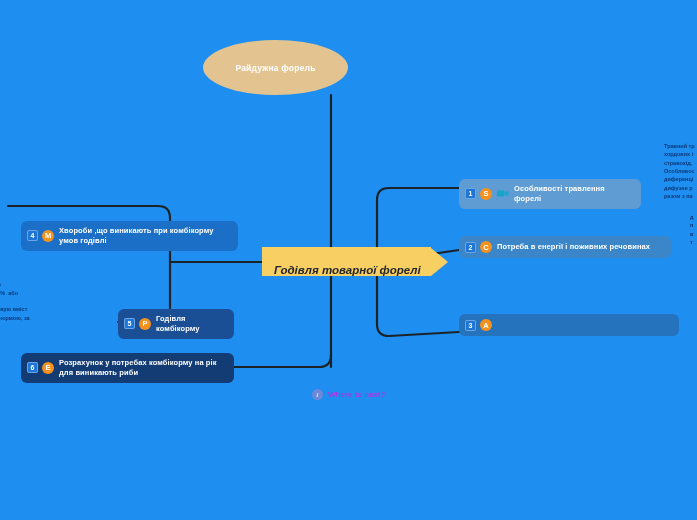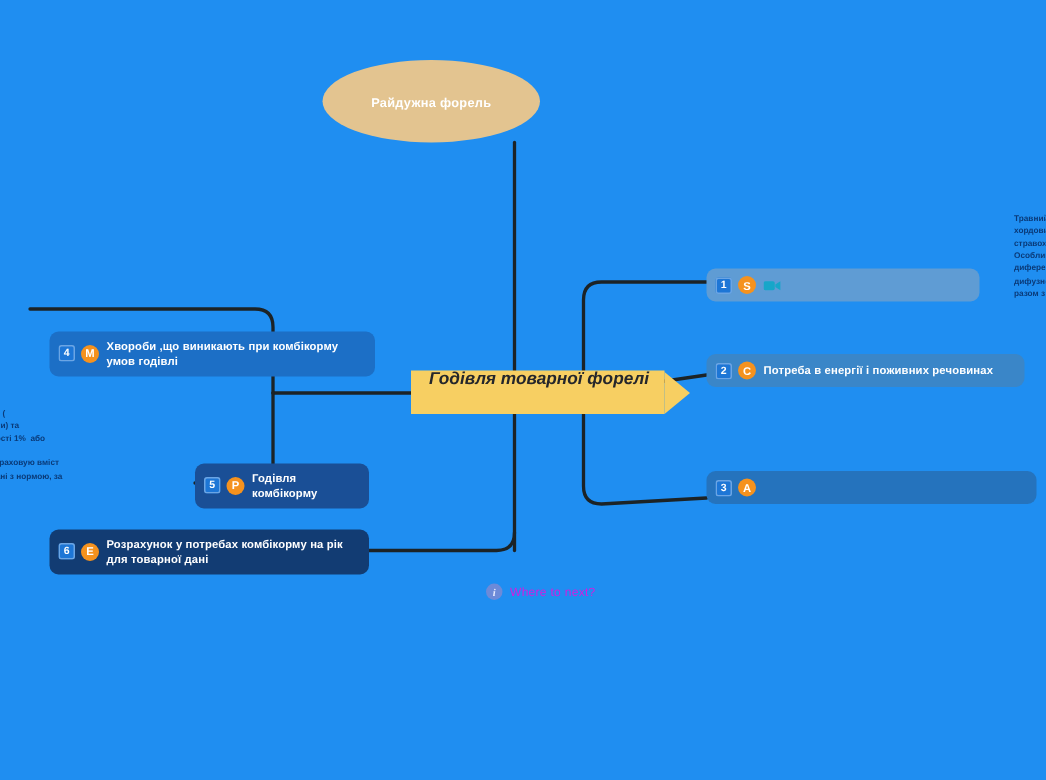--- a/index.html
+++ b/index.html
@@ -3,21 +3,21 @@
 <meta charset="utf-8">
 <style>
   html,body{margin:0;padding:0;}
   body{
     width:697px;height:520px;
     background:#1f8ef1;
     font-family:"Liberation Sans","DejaVu Sans",sans-serif;
     overflow:hidden;
     position:relative;
   }
-  #canvas{position:absolute;inset:0;width:644px;height:520px;margin-left:12px;}
+  #canvas{position:absolute;inset:0;width:644px;height:520px;}
   #wires{position:absolute;left:0;top:0;width:697px;height:520px;}
 
   
   .root-node{
     position:absolute;
     left:203px;top:40px;
     width:145px;height:55px;
     background:#e3c490;
     border-radius:50%;
     display:flex;align-items:center;justify-content:center;
@@ -36,21 +36,21 @@
   .center-node{
     position:absolute;
     left:262px;top:247px;
     height:29px;
     z-index:7;
     display:flex;align-items:center;
   }
   .center-body{
     background:#f7cf62;
     height:29px;
-    display:flex;align-items:flex-start;
+    display:flex;align-items:flex-end;
     padding:0 10px 0 12px;
     box-sizing:border-box;
   }
   .center-label{
     color:#24262b;
     font-size:11.5px;
     font-weight:bold;
     font-style:italic;
     white-space:nowrap;
   }
@@ -188,20 +188,21 @@
     <div class="center-arrow"></div>
   </div>
 
   <div class="node" id="node-1">
     <span class="badge">1</span>
     <span class="letter">S</span>
     <svg class="vid-icon" viewBox="0 0 16 11">
       <rect x="0" y="1.5" width="10" height="8" rx="1.6" fill="#16a6c9"></rect>
       <path d="M10.5 4.3 L15 1.6 L15 9.4 L10.5 6.7 Z" fill="#16a6c9"></path>
     </svg>
+    <span class="node-label">Особливості травлення форелі</span>
   </div>
 
   <div class="node" id="node-2">
     <span class="badge">2</span>
     <span class="letter">C</span>
     <span class="node-label">Потреба в енергії і поживних речовинах</span>
   </div>
 
   <div class="node" id="node-3">
     <span class="badge">3</span>
@@ -216,21 +217,21 @@
 
   <div class="node" id="node-5">
     <span class="badge">5</span>
     <span class="letter">P</span>
     <span class="node-label">Годівля комбікорму</span>
   </div>
 
   <div class="node" id="node-6">
     <span class="badge">6</span>
     <span class="letter">E</span>
-    <span class="node-label">Розрахунок у потребах комбікорму на рік для товарної дані</span>
+    <span class="node-label">Розрахунок у потребах комбікорму на рік для виникають риби</span>
   </div>
 
   <div class="note" id="note-right">Травний тр
 хордових і
 стравохід,
 Особливос
 диференці
 дифузне р
 разом з па</div>
   <div class="note" id="note-right2">д

